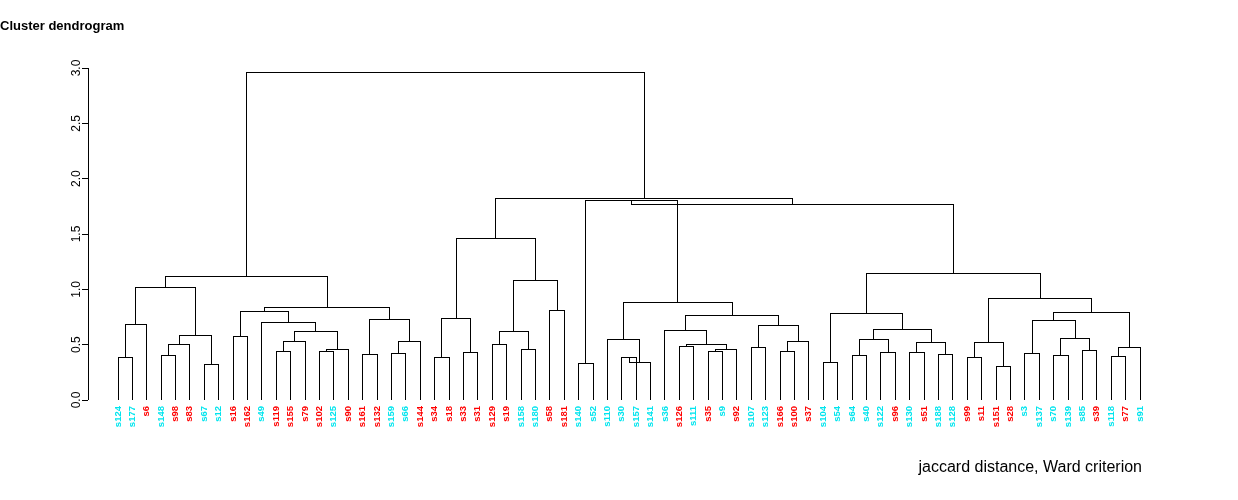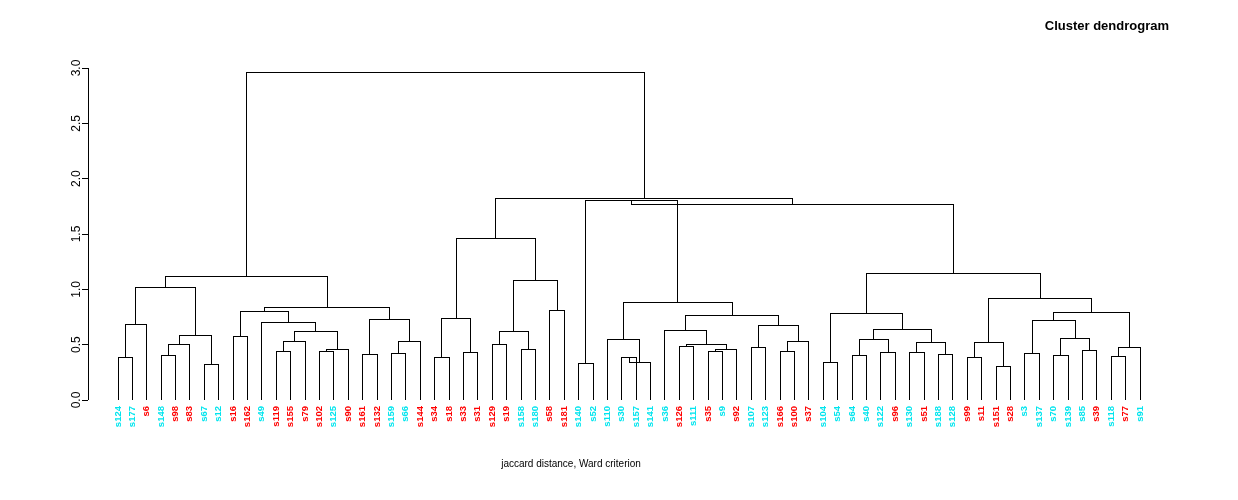--- a/index.html
+++ b/index.html
@@ -17,33 +17,33 @@
   #plot-root {
     position: relative;
     width: 1238px;
     height: 500px;
   }
   .plot-title {
     position: absolute;
     top: 18px;
     left: 0;
     width: 1169px;
-    text-align: right;
+    text-align: left;
     font-size: 13px;
     font-weight: bold;
     font-family: "Liberation Sans", sans-serif;
     letter-spacing: 0px;
   }
   .x-axis-label {
     position: absolute;
     top: 458px;
     left: 0;
     width: 1142px;
-    text-align: center;
-    font-size: 10px;
+    text-align: right;
+    font-size: 16px;
     font-family: "Liberation Sans", sans-serif;
   }
   svg.dendro {
     position: absolute;
     top: 0;
     left: 0;
   }
   svg.dendro text.tick-label {
     font-family: "Liberation Sans", sans-serif;
     font-size: 12px;

